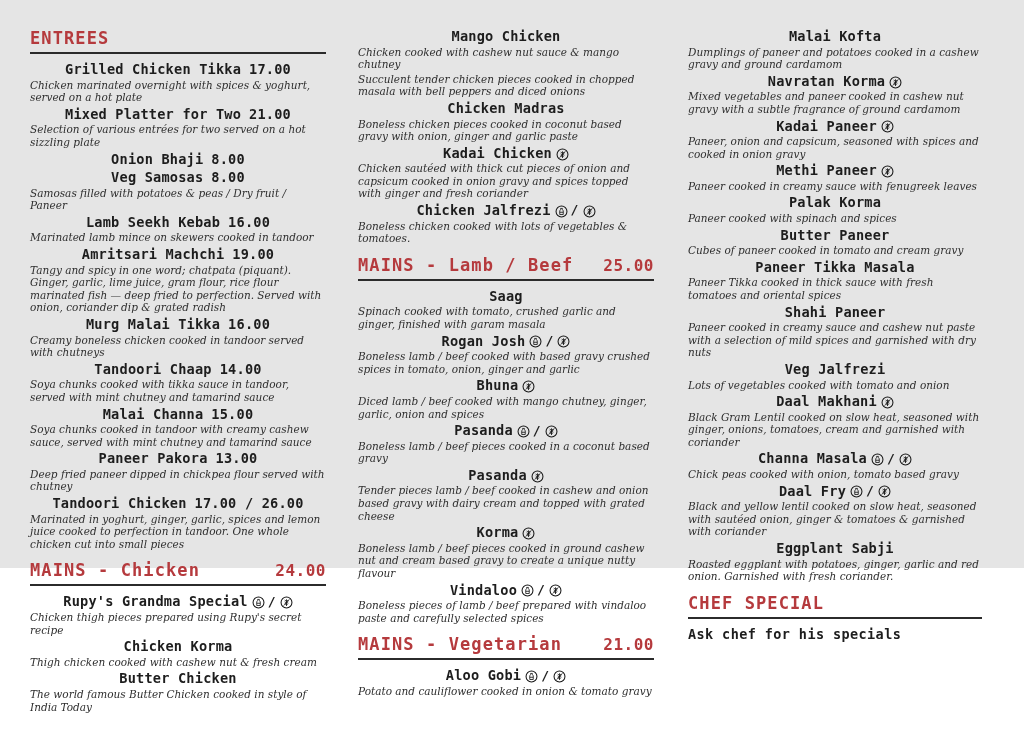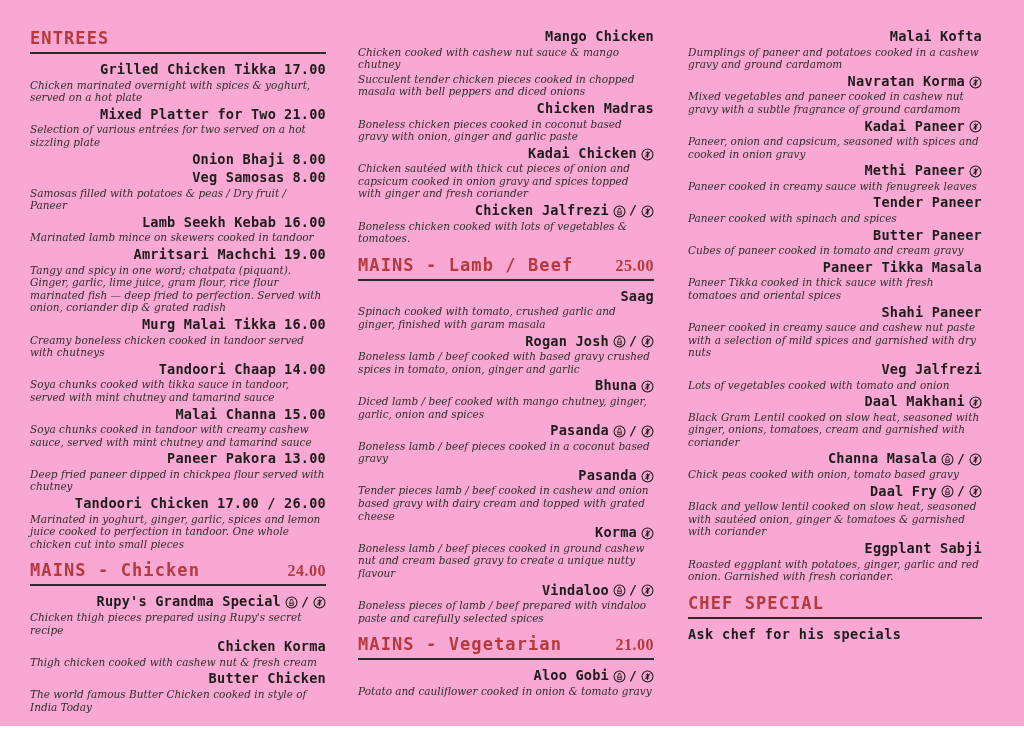--- a/index.html
+++ b/index.html
@@ -1,28 +1,28 @@
 <!DOCTYPE html>
 <html><head>
 <meta charset="utf-8">
 <style>
   html,body{margin:0;padding:0;width:1024px;height:730px;background:#ffffff;overflow:hidden;}
   body{font-family:"DejaVu Sans Mono","Liberation Mono",monospace;color:var(--ink,#1d1d1d);}
-  .menu{position:relative;width:1024px;height:726px;background:#f9a8d4;}
+  .menu{position:relative;width:1024px;height:568px;background:#e5e5e5;}
   .col{position:absolute;top:28px;}
   .col1{left:30px;width:296px;}
   .col2{left:358px;width:296px;}
   .col3{left:688px;width:294px;}
   .section-header{display:flex;justify-content:space-between;align-items:flex-end;
     color:var(--red,#b53a3d);font-weight:bold;font-size:17px;letter-spacing:1.1px;
     border-bottom:2px solid var(--rule,#2b2b2b);padding-bottom:4px;margin:10px 0 7px 0;}
   .col .section-header:first-child{margin-top:0;}
-  .section-price{font-size:16px;letter-spacing:.5px;font-family:Liberation Serif, serif;}
+  .section-price{font-size:16px;letter-spacing:.5px;}
   .item{margin-bottom:2px;}
-  .item-head{display:flex;justify-content:flex-end;align-items:baseline;
+  .item-head{display:flex;justify-content:center;align-items:baseline;
     font-weight:bold;font-size:13.6px;line-height:1.22;letter-spacing:.2px;}
   .item-name{display:inline-flex;align-items:center;gap:2px;}
   .item-price{margin-left:8px;white-space:nowrap;font-size:13.6px;}
   .item-desc{font-family:"DejaVu Serif","Liberation Serif",serif;font-style:italic;
     font-size:10.5px;line-height:1.2;color:#2e2e2e;margin-top:1px;}
   .diet-icon{display:inline-flex;margin-left:2px;transform:translateY(1px);}
   .diet-icon svg{display:block;}
   .icon-slash{font-weight:bold;font-size:13px;margin:0 0 0 1px;}
   .chef-note{font-weight:bold;font-size:13.5px;letter-spacing:.4px;margin-top:4px;}
 </style>
@@ -489,21 +489,21 @@
                 </g>
               </svg>
             </span>
           </span>
         </div>
         <div class="item-desc">Paneer cooked in creamy sauce with fenugreek leaves</div>
       </div>
       <div class="item">
         <div class="item-head">
           <span class="item-name">
-            <span>Tender Paneer</span>
+            <span>Palak Korma</span>
           </span>
         </div>
         <div class="item-desc">Paneer cooked with spinach and spices</div>
       </div>
       <div class="item">
         <div class="item-head">
           <span class="item-name">
             <span>Butter Paneer</span>
           </span>
         </div>

